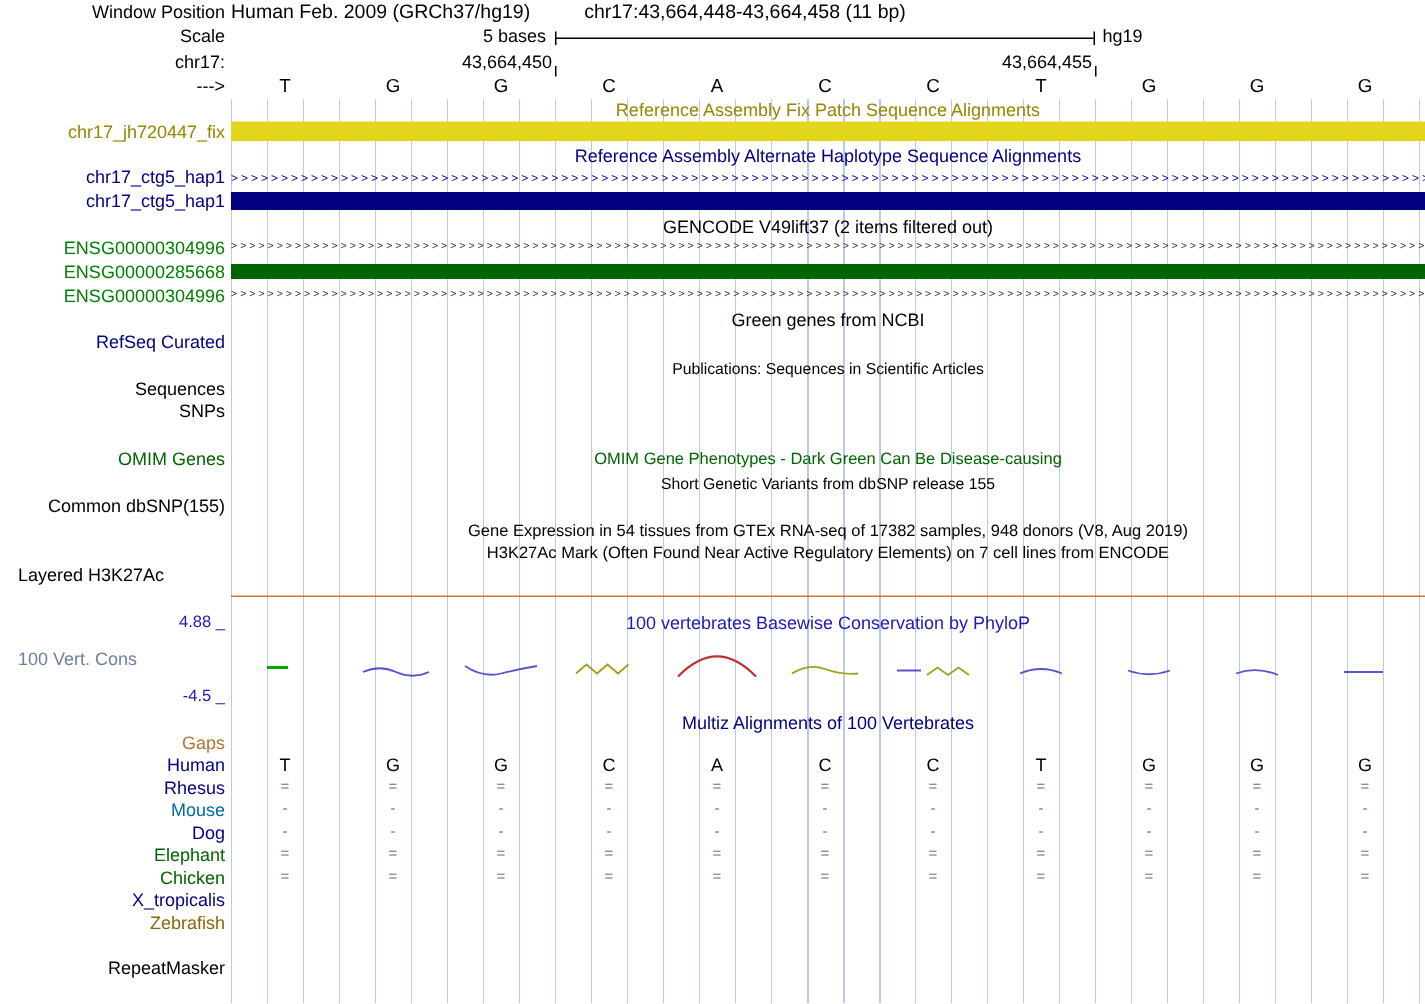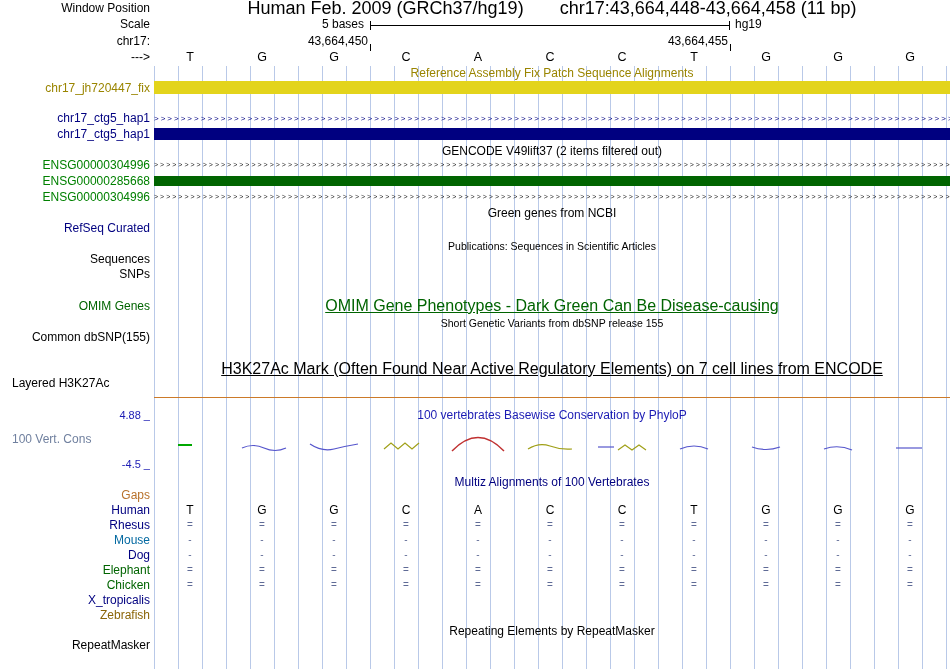--- a/index.html
+++ b/index.html
@@ -3,36 +3,36 @@
 <meta charset="utf-8">
 <style>
   html,body{margin:0;padding:0;background:#fff;}
   .browser{position:relative;width:950px;height:669px;background:#fff;overflow:hidden;
            font-family:"Liberation Sans",sans-serif;font-size:12px;color:#000;}
   .grid{position:absolute;left:154px;top:66px;width:796px;height:603px;
         background:repeating-linear-gradient(to right,#b9c9e8 0 1px,transparent 1px 24px);}
   .lbl{position:absolute;left:0;width:150px;text-align:right;height:14px;line-height:14px;white-space:nowrap;}
   .lblL{position:absolute;left:12px;text-align:left;height:14px;line-height:14px;white-space:nowrap;}
   .ctr{position:absolute;left:154px;width:796px;text-align:center;height:14px;line-height:14px;white-space:nowrap;}
-  .hdr{display:flex;justify-content:center;gap:36px;font-size:18px;}
+  .hdr{display:flex;justify-content:flex-start;gap:36px;font-size:13px;}
   .pos{position:absolute;height:14px;line-height:14px;white-space:nowrap;}
   .tr{text-align:right;}
   .cells{position:absolute;left:154px;width:796px;height:14px;line-height:14px;display:flex;}
   .cells .cell{flex:0 0 72px;width:72px;text-align:center;display:inline-block;}
   .baseRow{font-size:12.5px;}
   .letters{font-size:12px;color:#000;}
   .marks{font-size:10px;color:#5f6b96;}
   .bar{position:absolute;left:154px;width:796px;}
   .chev{position:absolute;left:154px;width:796px;overflow:hidden;white-space:nowrap;}
   .chevNav{color:#000080;font-size:8px;letter-spacing:2px;height:10px;line-height:10px;}
   .chevGen{color:#222222;font-size:7px;letter-spacing:2px;height:10px;line-height:10px;}
   .tick{position:absolute;width:1px;background:#000;}
   .hline{position:absolute;height:1px;background:#000;}
   .small{font-size:10.5px;}
-  .mid{font-size:16px;text-decoration:underline;}
+  .mid{font-size:11px;}
   .f11{font-size:11px;}
   .c-navy{color:#000080;} .c-green{color:#008000;} .c-dgreen{color:#006400;}
   .c-gold{color:#9a8500;} .c-blue{color:#1b1bb4;} .c-slate{color:#70809f;}
   .c-orange{color:#b8722c;} .c-brown{color:#0369a1;} .c-olive{color:#8b6508;}
   .rule-orange{position:absolute;left:154px;width:796px;height:1px;background:#cc7a29;}
   svg{display:block;}
 </style>
 </head>
 <body>
 
@@ -71,20 +71,21 @@
       <span class="cell">T</span>
       <span class="cell">G</span>
       <span class="cell">G</span>
       <span class="cell">G</span>
     </div>
 
   <div class="ctr c-gold" style="top:66px">Reference Assembly Fix Patch Sequence Alignments</div>
   <div class="lbl c-gold" style="top:81px">chr17_jh720447_fix</div>
   <div class="bar" style="top:81px;height:13px;background:#e3d41c"></div>
 
+  <div class="ctr c-navy" style="top:97px">Reference Assembly Alternate Haplotype Sequence Alignments</div>
   <div class="lbl c-navy" style="top:111px">chr17_ctg5_hap1</div>
   <div class="chev chevNav" style="top:114px">&gt;&gt;&gt;&gt;&gt;&gt;&gt;&gt;&gt;&gt;&gt;&gt;&gt;&gt;&gt;&gt;&gt;&gt;&gt;&gt;&gt;&gt;&gt;&gt;&gt;&gt;&gt;&gt;&gt;&gt;&gt;&gt;&gt;&gt;&gt;&gt;&gt;&gt;&gt;&gt;&gt;&gt;&gt;&gt;&gt;&gt;&gt;&gt;&gt;&gt;&gt;&gt;&gt;&gt;&gt;&gt;&gt;&gt;&gt;&gt;&gt;&gt;&gt;&gt;&gt;&gt;&gt;&gt;&gt;&gt;&gt;&gt;&gt;&gt;&gt;&gt;&gt;&gt;&gt;&gt;&gt;&gt;&gt;&gt;&gt;&gt;&gt;&gt;&gt;&gt;&gt;&gt;&gt;&gt;&gt;&gt;&gt;&gt;&gt;&gt;&gt;&gt;&gt;&gt;&gt;&gt;&gt;&gt;&gt;&gt;&gt;&gt;&gt;&gt;&gt;&gt;&gt;&gt;&gt;&gt;&gt;&gt;&gt;&gt;&gt;&gt;&gt;&gt;&gt;&gt;&gt;&gt;&gt;&gt;&gt;&gt;&gt;&gt;&gt;&gt;</div>
   <div class="lbl c-navy" style="top:127px">chr17_ctg5_hap1</div>
   <div class="bar" style="top:128px;height:12px;background:#000080"></div>
 
   <div class="ctr" style="top:144px">GENCODE V49lift37 (2 items filtered out)</div>
   <div class="lbl c-green" style="top:158px">ENSG00000304996</div>
   <div class="chev chevGen" style="top:160px">&gt;&gt;&gt;&gt;&gt;&gt;&gt;&gt;&gt;&gt;&gt;&gt;&gt;&gt;&gt;&gt;&gt;&gt;&gt;&gt;&gt;&gt;&gt;&gt;&gt;&gt;&gt;&gt;&gt;&gt;&gt;&gt;&gt;&gt;&gt;&gt;&gt;&gt;&gt;&gt;&gt;&gt;&gt;&gt;&gt;&gt;&gt;&gt;&gt;&gt;&gt;&gt;&gt;&gt;&gt;&gt;&gt;&gt;&gt;&gt;&gt;&gt;&gt;&gt;&gt;&gt;&gt;&gt;&gt;&gt;&gt;&gt;&gt;&gt;&gt;&gt;&gt;&gt;&gt;&gt;&gt;&gt;&gt;&gt;&gt;&gt;&gt;&gt;&gt;&gt;&gt;&gt;&gt;&gt;&gt;&gt;&gt;&gt;&gt;&gt;&gt;&gt;&gt;&gt;&gt;&gt;&gt;&gt;&gt;&gt;&gt;&gt;&gt;&gt;&gt;&gt;&gt;&gt;&gt;&gt;&gt;&gt;&gt;&gt;&gt;&gt;&gt;&gt;&gt;&gt;&gt;&gt;&gt;&gt;&gt;&gt;&gt;&gt;&gt;&gt;</div>
   <div class="lbl c-green" style="top:174px">ENSG00000285668</div>
   <div class="bar" style="top:176px;height:10px;background:#006400"></div>
@@ -97,20 +98,21 @@
   <div class="ctr small" style="top:239px">Publications: Sequences in Scientific Articles</div>
   <div class="lbl" style="top:252px">Sequences</div>
   <div class="lbl" style="top:267px">SNPs</div>
 
   <div class="ctr mid c-dgreen" style="top:299px">OMIM Gene Phenotypes - Dark Green Can Be Disease-causing</div>
   <div class="lbl c-dgreen" style="top:299px">OMIM Genes</div>
 
   <div class="ctr small" style="top:316px">Short Genetic Variants from dbSNP release 155</div>
   <div class="lbl" style="top:330px">Common dbSNP(155)</div>
 
+  <div class="ctr mid" style="top:347px">Gene Expression in 54 tissues from GTEx RNA-seq of 17382 samples, 948 donors (V8, Aug 2019)</div>
   <div class="ctr mid" style="top:362px">H3K27Ac Mark (Often Found Near Active Regulatory Elements) on 7 cell lines from ENCODE</div>
   <div class="lblL" style="top:376px">Layered H3K27Ac</div>
   <div class="rule-orange" style="top:397px"></div>
 
   <div class="lbl c-blue f11" style="top:408px">4.88 _</div>
   <div class="ctr c-blue" style="top:408px">100 vertebrates Basewise Conservation by PhyloP</div>
   <div class="lblL c-slate" style="top:432px">100 Vert. Cons</div>
   <div class="lbl c-blue f11" style="top:457px">-4.5 _</div>
   <div style="position:absolute;left:154px;top:418px;width:796px;height:55px">
     <svg width="796" height="55" viewBox="154 418 796 55">
@@ -245,16 +247,15 @@
       <span class="cell"></span>
       <span class="cell"></span>
       <span class="cell"></span>
       <span class="cell"></span>
       <span class="cell"></span>
       <span class="cell"></span>
       <span class="cell"></span>
       <span class="cell"></span>
     </div>
 
-  <div class="ctr" style="top:624px">Repeating Elements by RepeatMasker</div>
   <div class="lbl" style="top:638px">RepeatMasker</div>
 
 </div>
 
 </body></html>

